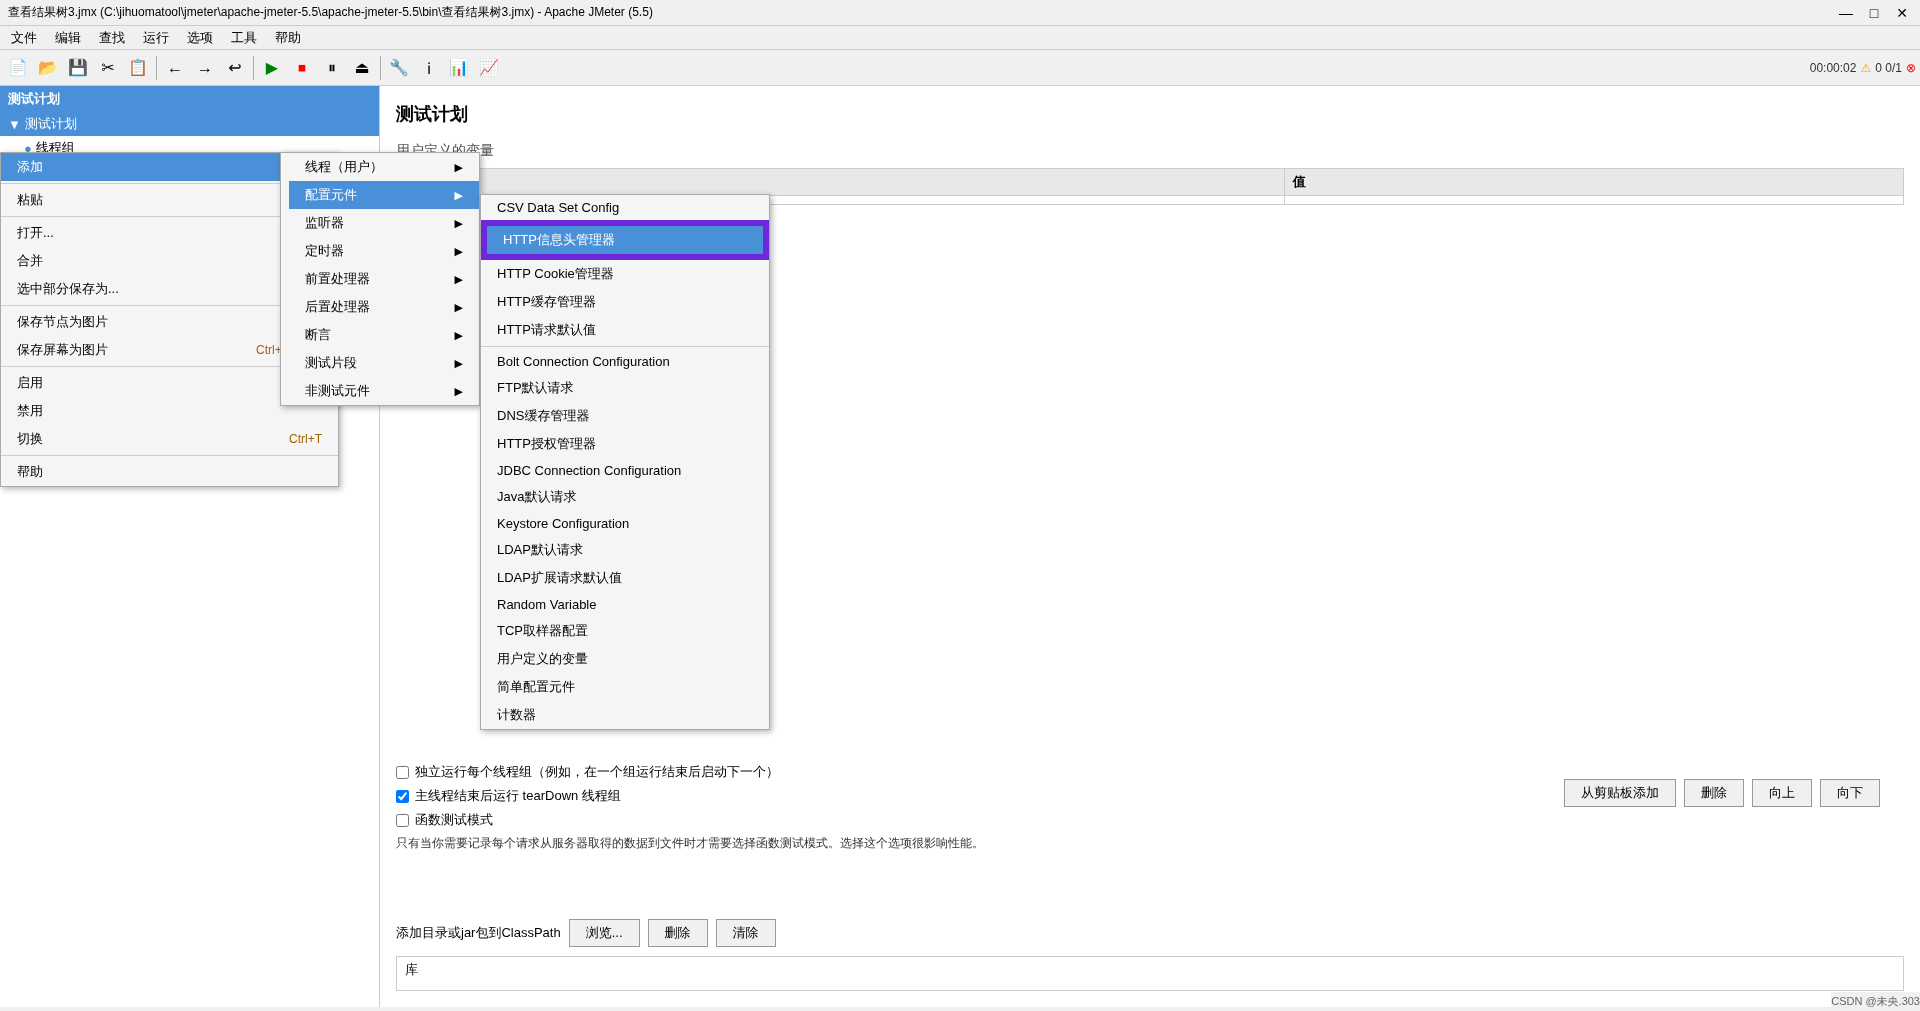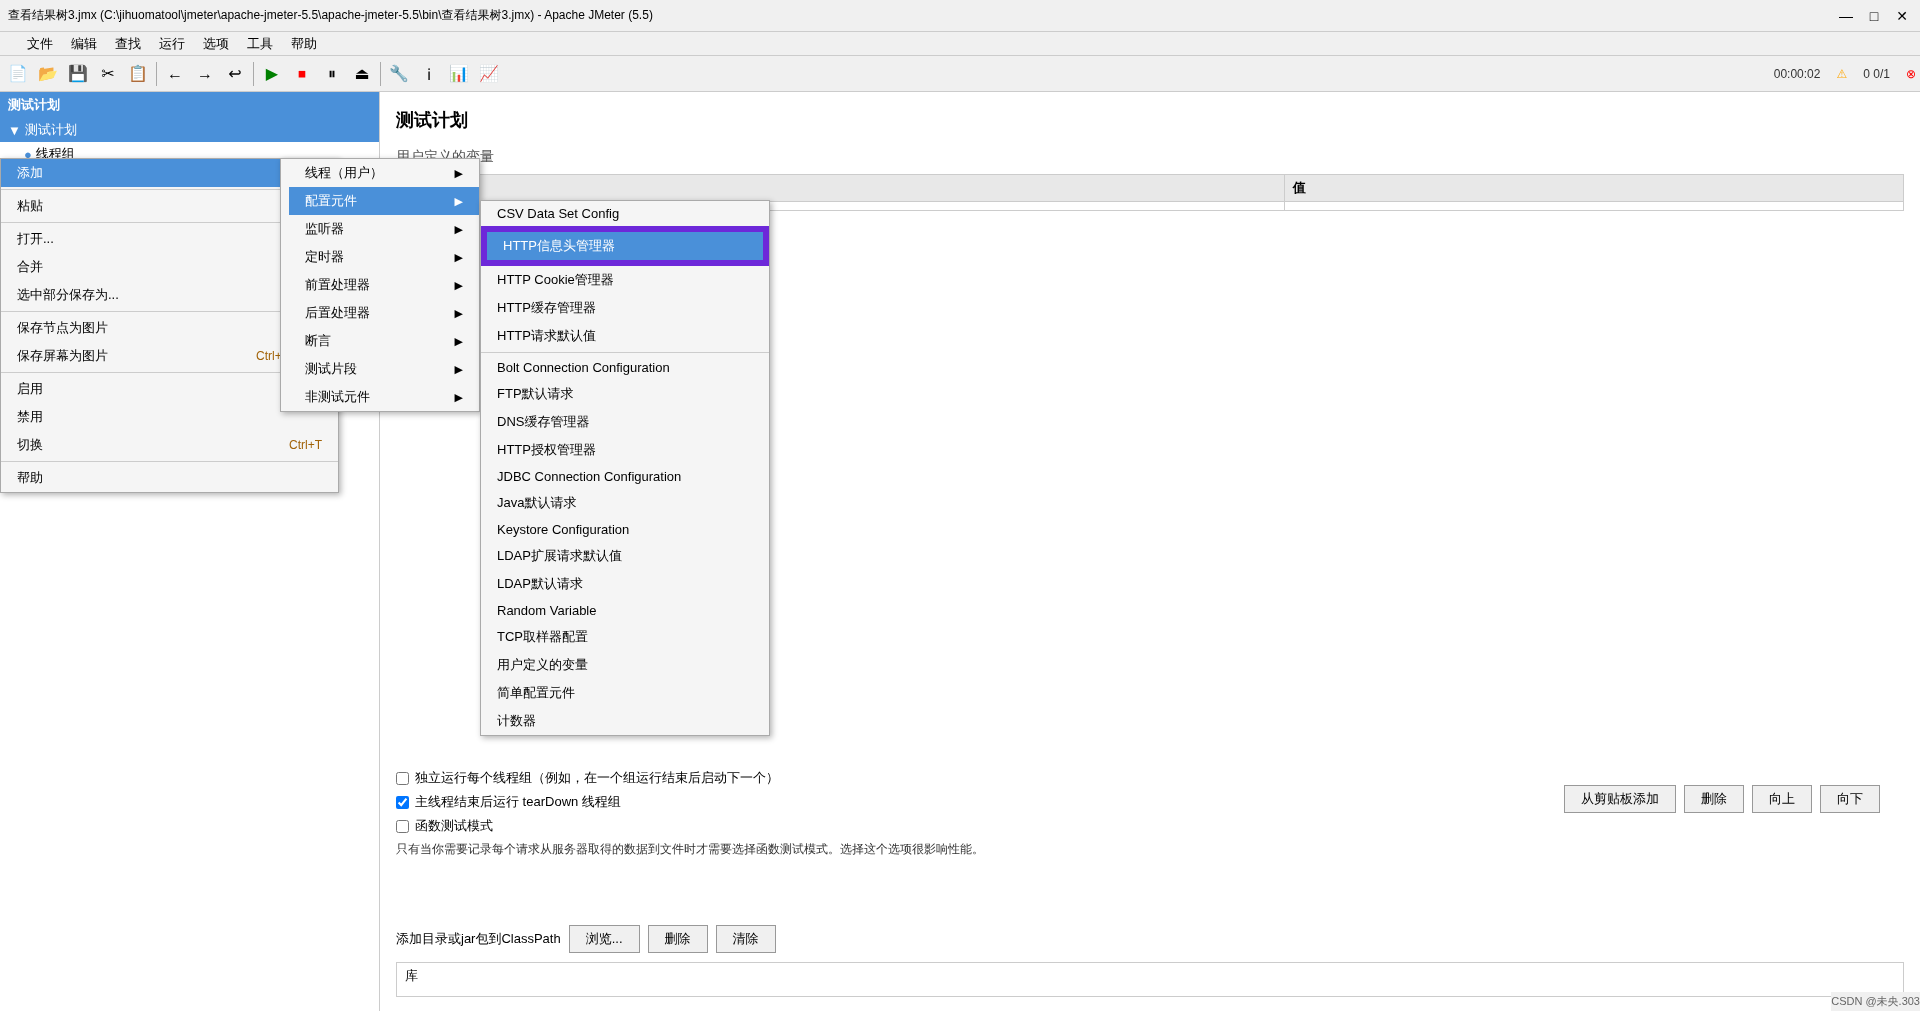--- a/index.html
+++ b/index.html
@@ -9,21 +9,21 @@
       background: #f0f0f0;
       width: 1920px;
       height: 1011px;
       overflow: hidden;
       position: relative;
     }
 
     
     .title-bar {
       background: #f0f0f0;
-      height: 32px;
+      height: 26px;
       display: flex;
       align-items: center;
       justify-content: space-between;
       padding: 0 8px;
       border-bottom: 1px solid #ccc;
     }
     .title-bar-left {
       font-size: 12px;
       color: #000;
     }
@@ -42,21 +42,21 @@
       background: none;
       border: none;
     }
 
     
     .menu-bar {
       background: #f0f0f0;
       height: 24px;
       display: flex;
       align-items: center;
-      padding: 0 19px;
+      padding: 0 3px;
       gap: 2px;
       border-bottom: 1px solid #ccc;
     }
     .menu-item {
       padding: 2px 8px;
       cursor: pointer;
       font-size: 13px;
     }
 
     
@@ -85,21 +85,21 @@
       height: 24px;
       background: #aaa;
       margin: 0 2px;
     }
     .toolbar-time {
       margin-left: auto;
       font-size: 12px;
       color: #333;
       display: flex;
       align-items: center;
-      gap: 16px;
+      gap: 4px;
     }
 
     
     .main-area {
       display: flex;
       height: calc(1011px - 90px);
       position: relative;
     }
 
     
@@ -502,24 +502,24 @@
       <div class="ctx-item">
         <span>JDBC Connection Configuration</span>
       </div>
       <div class="ctx-item">
         <span>Java默认请求</span>
       </div>
       <div class="ctx-item">
         <span>Keystore Configuration</span>
       </div>
       <div class="ctx-item">
+        <span>LDAP默认请求</span>
+      </div>
+      <div class="ctx-item">
         <span>LDAP扩展请求默认值</span>
-      </div>
-      <div class="ctx-item">
-        <span>LDAP默认请求</span>
       </div>
       <div class="ctx-item">
         <span>Random Variable</span>
       </div>
       <div class="ctx-item">
         <span>TCP取样器配置</span>
       </div>
       <div class="ctx-item">
         <span>用户定义的变量</span>
       </div>

